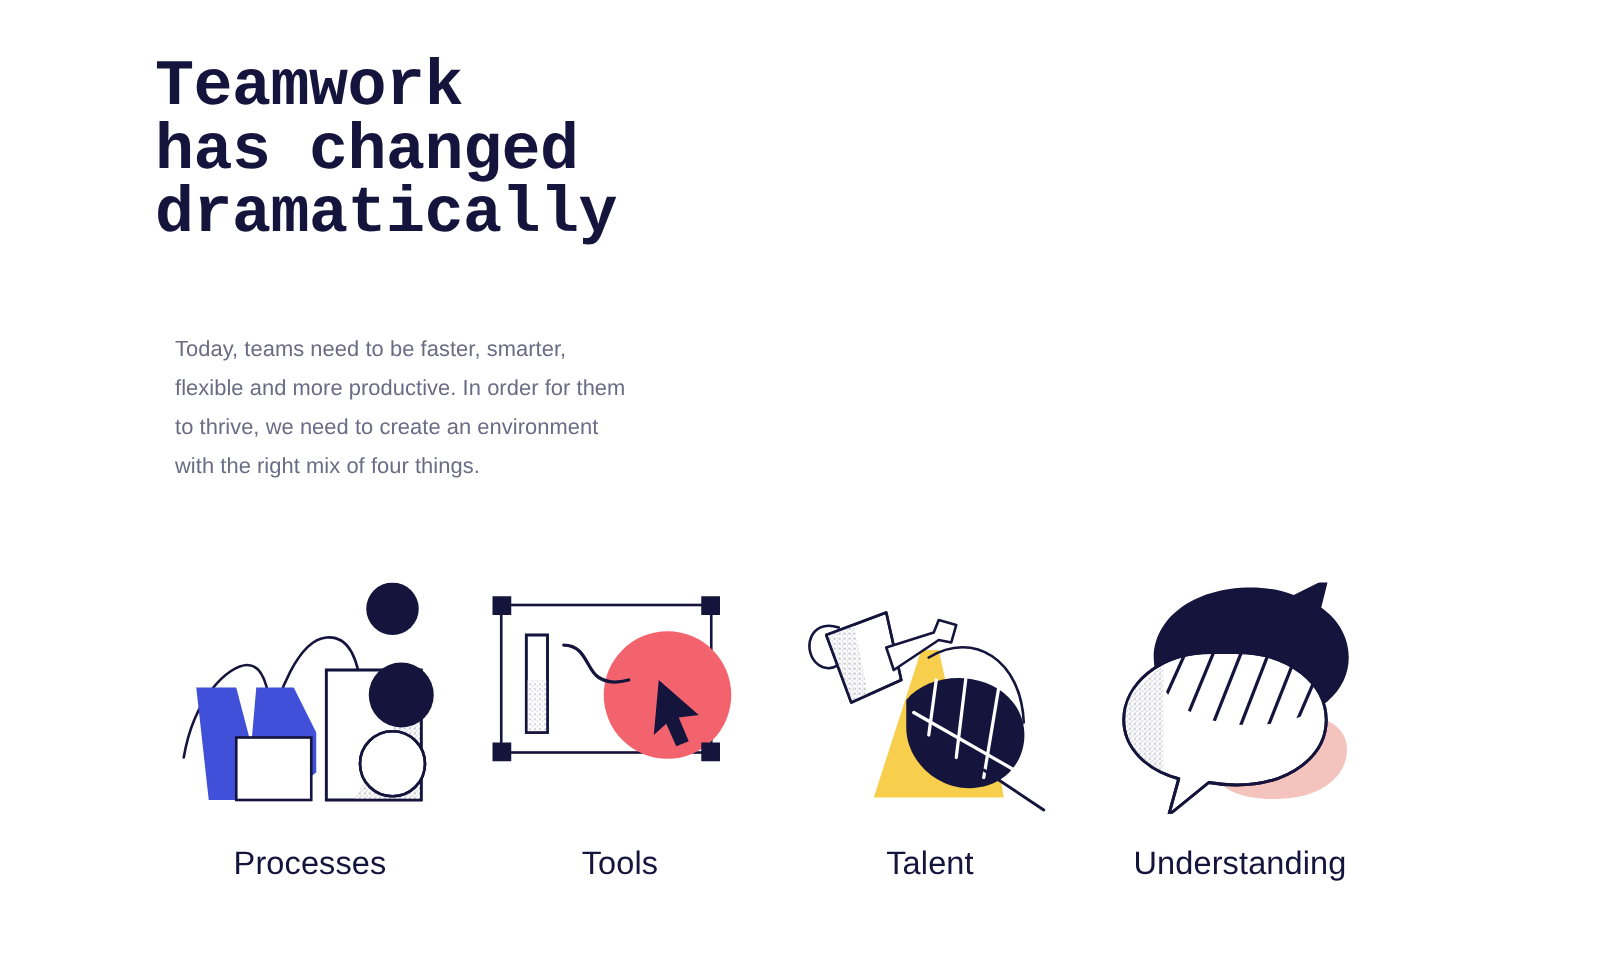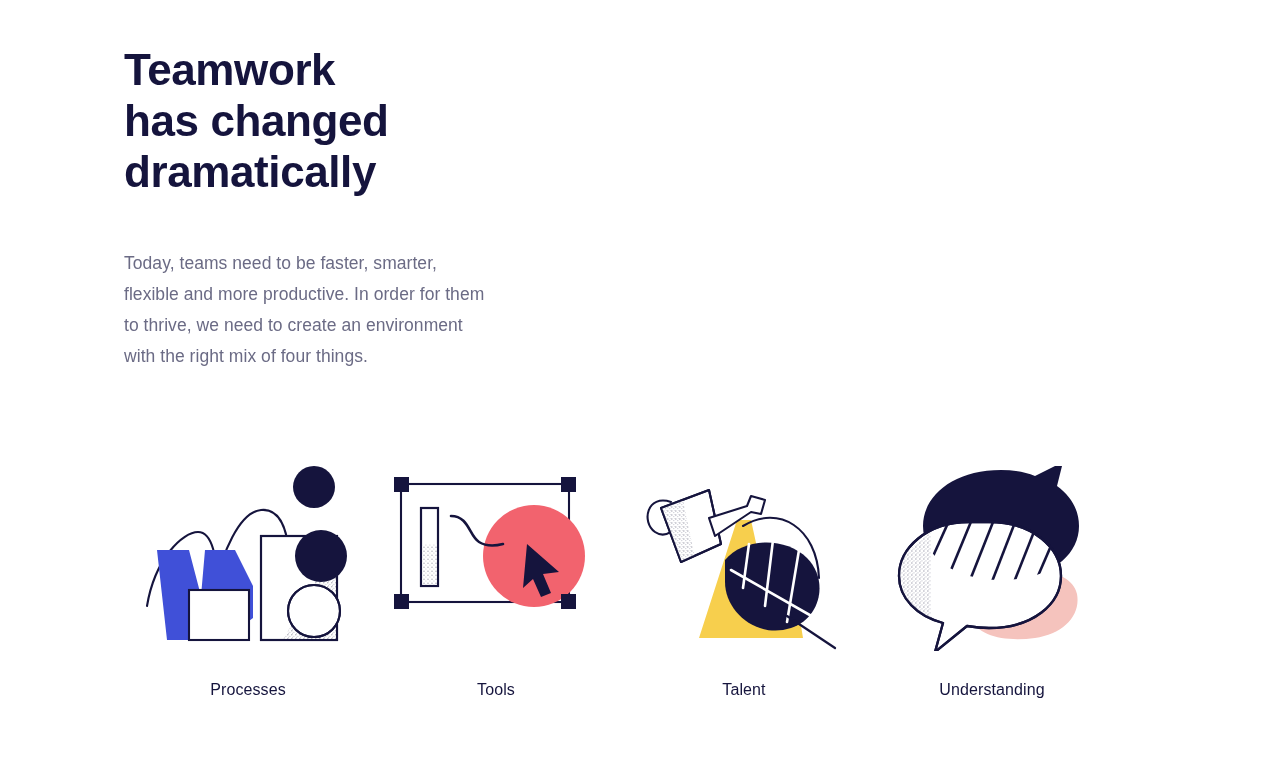--- a/index.html
+++ b/index.html
@@ -24,31 +24,31 @@
   
   .intro {
     position: absolute;
     left: 124px;
     top: 44px;
     width: 520px;
   }
 
   .headline {
     margin: 0;
-    font-family: Liberation Sans, sans-serif;
-    font-size: 44px;
+    font-family: Liberation Mono, monospace;
+    font-size: 52px;
     line-height: 51px;
     font-weight: 700;
     letter-spacing: -0.4px;
     color: #15143d;
     white-space: pre-line;
   }
 
   .lede {
-    margin: 0;
+    margin: 16px;
     padding-top: 51px;
     font-family: "Liberation Sans", sans-serif;
     font-size: 17.5px;
     line-height: 31px;
     font-weight: 400;
     color: #6b6b85;
     white-space: pre-line;
     letter-spacing: 0.05px;
   }
 
@@ -74,21 +74,21 @@
     width: 210px;
     height: 185px;
     display: block;
   }
 
   .pillar-art svg { display: block; width: 210px; height: 185px; }
 
   .pillar-label {
     margin-top: 27px;
     font-family: "Liberation Sans", sans-serif;
-    font-size: 16px;
+    font-size: 26px;
     line-height: 24px;
     font-weight: 400;
     color: #15143d;
     text-align: center;
     letter-spacing: 0.1px;
   }
 </style>
 </head>
 <body>
 

